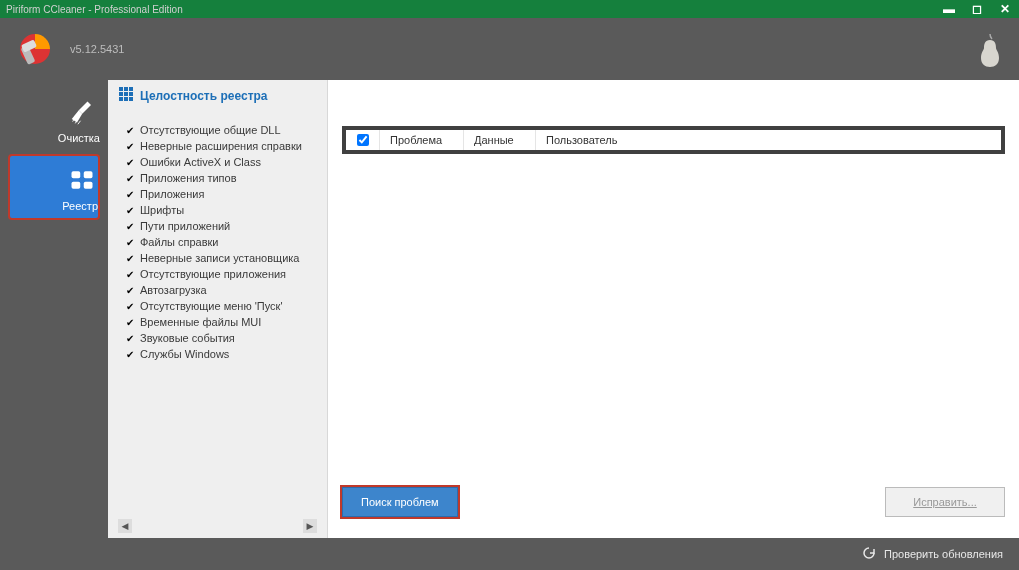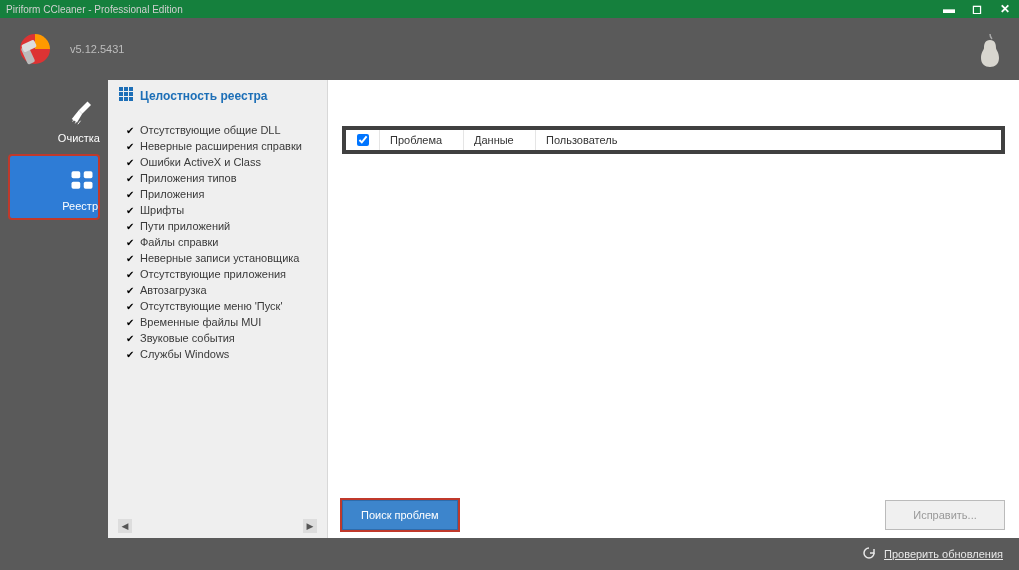--- a/index.html
+++ b/index.html
@@ -35,28 +35,28 @@
 
 .panel2 { flex: 1; background: #fff; position: relative; padding: 46px 14px 0 14px; }
 .table-head { border: 4px solid #404040; height: 28px; display: flex; align-items: flex-end; font-size: 11px; color: #333; }
 .table-head .col { border-right: 1px solid #e5e5e5; height: 100%; display: flex; align-items: center; padding: 0 10px; }
 .table-head .col.first { width: 34px; justify-content: center; }
 .table-head .col.c2 { width: 84px; }
 .table-head .col.c3 { width: 72px; }
 .table-head .col.c4 { width: 104px; }
 .table-head .col.c5 { flex: 1; border-right: none; }
 
-.actions { position: absolute; left: 14px; right: 14px; bottom: 8px; display: flex; }
+.actions { position: absolute; left: 14px; right: 14px; bottom: 21px; display: flex; }
 .actions .btn { height: 30px; padding: 0 18px; font-size: 11px; display: flex; align-items: center; justify-content: center; border: 1px solid #bbb; background: #f0f0f0; color: #333; cursor: pointer; }
 .actions .btn.primary { background: #3d85cc; color: #fff; border: 1px solid #2e6bab; outline: 2px solid #c0392b; }
-.actions .btn.fix { margin-left: auto; color: #999; min-width: 120px; }
+.actions .btn.fix { margin-left: auto; color: #999; min-width: 120px; text-decoration: underline; }
 
 .footer { height: 32px; background: #5a5a5a; display: flex; align-items: center; justify-content: flex-end; padding: 0 16px; color: #e8e8e8; font-size: 11px; }
 .footer .refresh-icon { margin-right: 8px; }
-.footer .link { text-decoration: underline; cursor: pointer; }
+.footer .link { cursor: pointer; }
 
 input[type=checkbox] { width: 12px; height: 12px; }
 </style>
 </head>
 <body>
 
 <div class="titlebar">
   <span class="title-text">Piriform CCleaner - Professional Edition</span>
   <div class="winbtn">▬</div>
   <div class="winbtn">◻</div>

